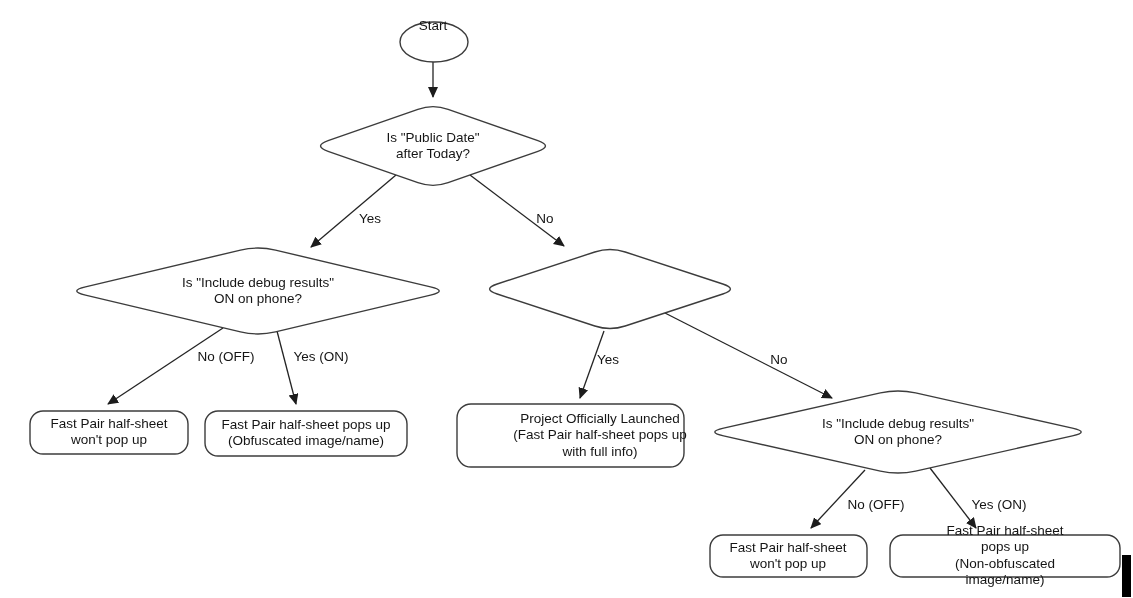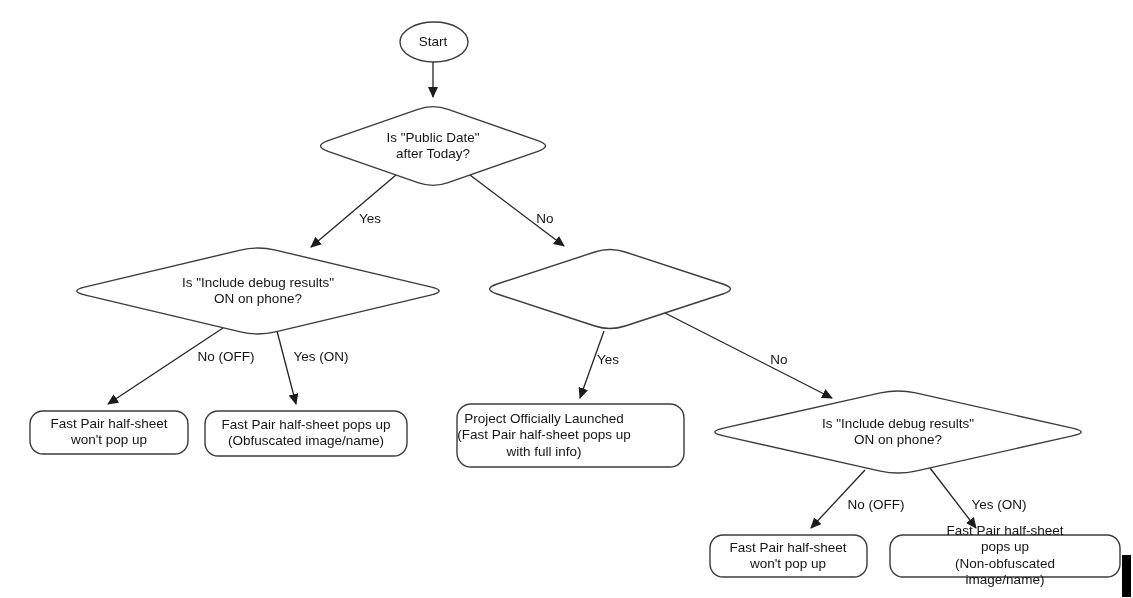--- a/index.html
+++ b/index.html
@@ -83,32 +83,32 @@
 
     <path class="node" d="M723.6 428.1 L880.4 392.9 Q898 389 915.6 392.9 L1072.4 428.1 Q1090 432 1072.4 435.9 L915.6 471.1 Q898 475 880.4 471.1 L723.6 435.9 Q706 432 723.6 428.1 Z"></path>
 
     <rect class="node" x="30" y="411" width="158" height="43" rx="13"></rect>
     <rect class="node" x="205" y="411" width="202" height="45" rx="13"></rect>
     <rect class="node" x="457" y="404" width="227" height="63" rx="14"></rect>
     <rect class="node" x="710" y="535" width="157" height="42" rx="13"></rect>
     <rect class="node" x="890" y="535" width="230" height="42" rx="13"></rect>
   </svg>
 
-  <div class="lbl" style="left:433px; top:42px;text-align:center;">Start</div>
+  <div class="lbl" style="left:433px; top:26px;text-align:center;">Start</div>
   <div class="lbl" style="left:433px; top:146px;">Is "Public Date"
 after Today?</div>
   <div class="lbl" style="left:258px; top:291px;">Is "Include debug results"
 ON on phone?</div>
   <div class="lbl" style="left:898px; top:432px;">Is "Include debug results"
 ON on phone?</div>
   <div class="lbl" style="left:109px; top:432px;">Fast Pair half-sheet
 won't pop up</div>
   <div class="lbl" style="left:306px; top:433px;">Fast Pair half-sheet pops up
 (Obfuscated image/name)</div>
-  <div class="lbl" style="left:544px; top:436px;">Project Officially Launched
+  <div class="lbl" style="left:600px; top:436px;">Project Officially Launched
 (Fast Pair half-sheet pops up
 with full info)</div>
   <div class="lbl" style="left:788px; top:556px;">Fast Pair half-sheet
 won't pop up</div>
   <div class="lbl" style="left:1005px; top:556px;">Fast Pair half-sheet pops up
 (Non-obfuscated image/name)</div>
 
   <div class="lbl" style="left:370px; top:219px;">Yes</div>
   <div class="lbl" style="left:545px; top:219px;">No</div>
   <div class="lbl" style="left:226px; top:357px;">No (OFF)</div>

